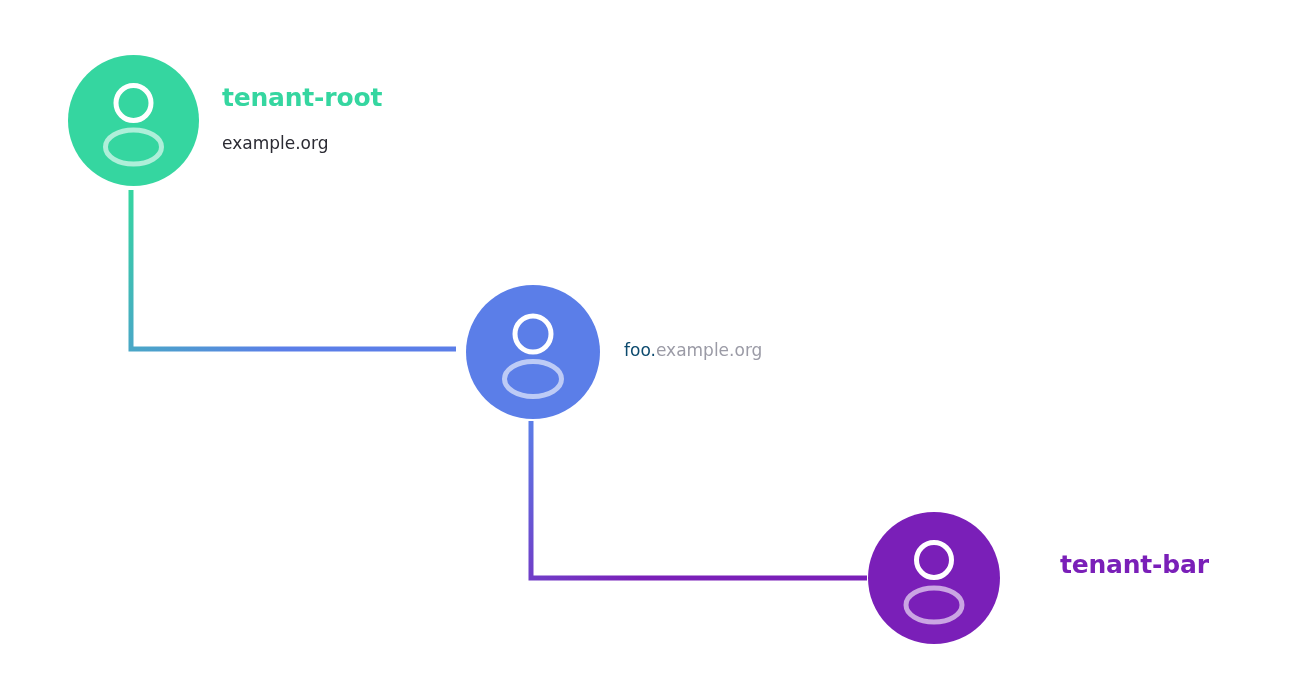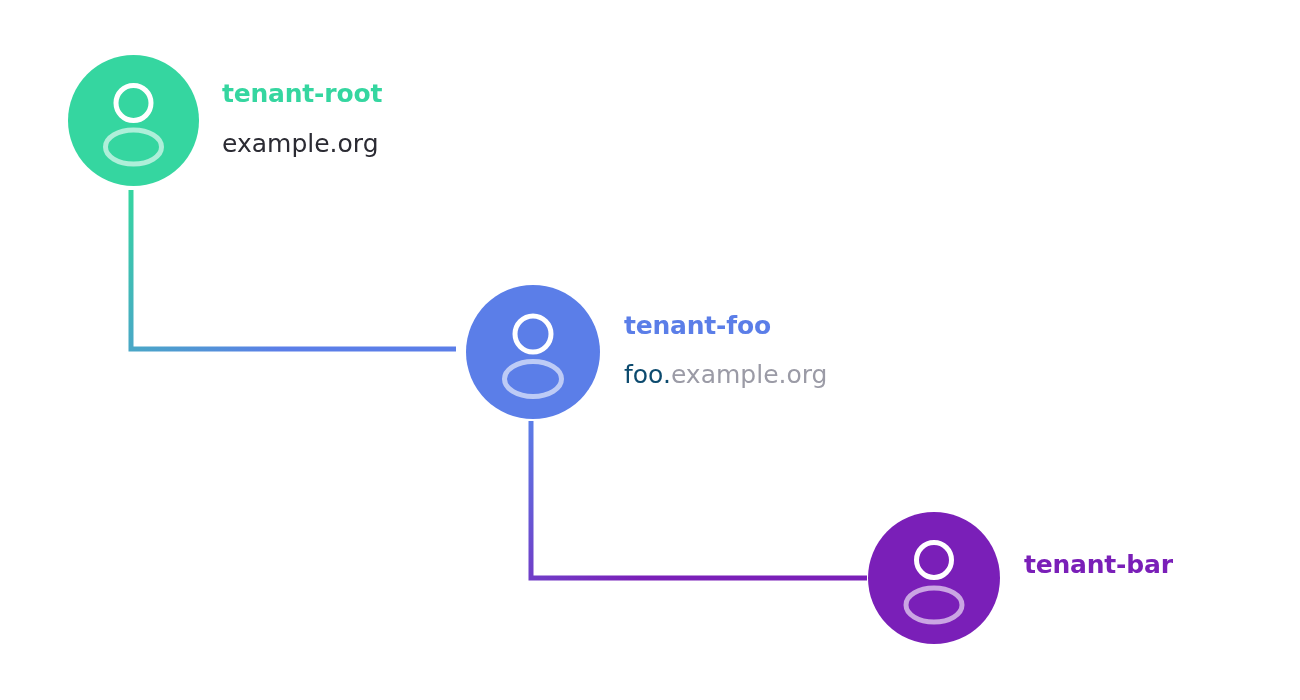--- a/index.html
+++ b/index.html
@@ -61,21 +61,21 @@
 
   .tenant-name {
     font-weight: bold;
     font-size: 25px;
     letter-spacing: -0.2px;
     line-height: 1.1;
     white-space: nowrap;
   }
 
   .tenant-domain {
-    font-size: 25px;
+    font-size: 17px;
     line-height: 1.1;
     white-space: nowrap;
     color: #9b9ba6;
   }
   .tenant-domain .domain-prefix {
     color: #0c4a6e;
   }
   .tenant-domain .domain-suffix {
     color: #9b9ba6;
   }
@@ -119,30 +119,29 @@
   </div>
 
   <div class="tenant-node" id="node-1" style="left:466px; top:285px;">
     <div class="avatar" id="avatar-1" style="width:134px; height:134px; background:#5b7ee8;">
       <svg viewBox="0 0 134 134">
         <circle cx="67" cy="49" r="18" fill="none" stroke="#ffffff" stroke-width="5"></circle>
         <ellipse cx="67" cy="94" rx="28.5" ry="17.5" fill="none" stroke="#ffffff" stroke-opacity="0.6" stroke-width="5"></ellipse>
       </svg>
     </div>
     <div class="node-text" style="margin-left:24px; padding-bottom:4px;">
-      <div class="tenant-name" id="name-1" style="color:#5b7ee8; margin-bottom:22px;">tenant-foo</div>
       <div class="tenant-domain" id="domain-1"><span class="domain-prefix">foo.</span><span class="domain-suffix">example.org</span></div>
     </div>
   </div>
 
   <div class="tenant-node" id="node-2" style="left:868px; top:512px;">
     <div class="avatar" id="avatar-2" style="width:132px; height:132px; background:#7a1fb8;">
       <svg viewBox="0 0 132 132">
         <circle cx="66" cy="48" r="17.5" fill="none" stroke="#ffffff" stroke-width="5"></circle>
         <ellipse cx="66" cy="93" rx="28" ry="17" fill="none" stroke="#ffffff" stroke-opacity="0.6" stroke-width="5"></ellipse>
       </svg>
     </div>
     <div class="node-text" style="margin-left:24px; padding-bottom:4px;">
-      <div class="tenant-name" id="name-2" style="color:#7a1fb8; margin-bottom:22px;">tenant-bar</div>
+      <div class="tenant-name" id="name-2" style="color:#7a1fb8; margin-bottom:22px;margin-left:36px;">tenant-bar</div>
     </div>
   </div>
 
 </div>
 
 </body></html>

